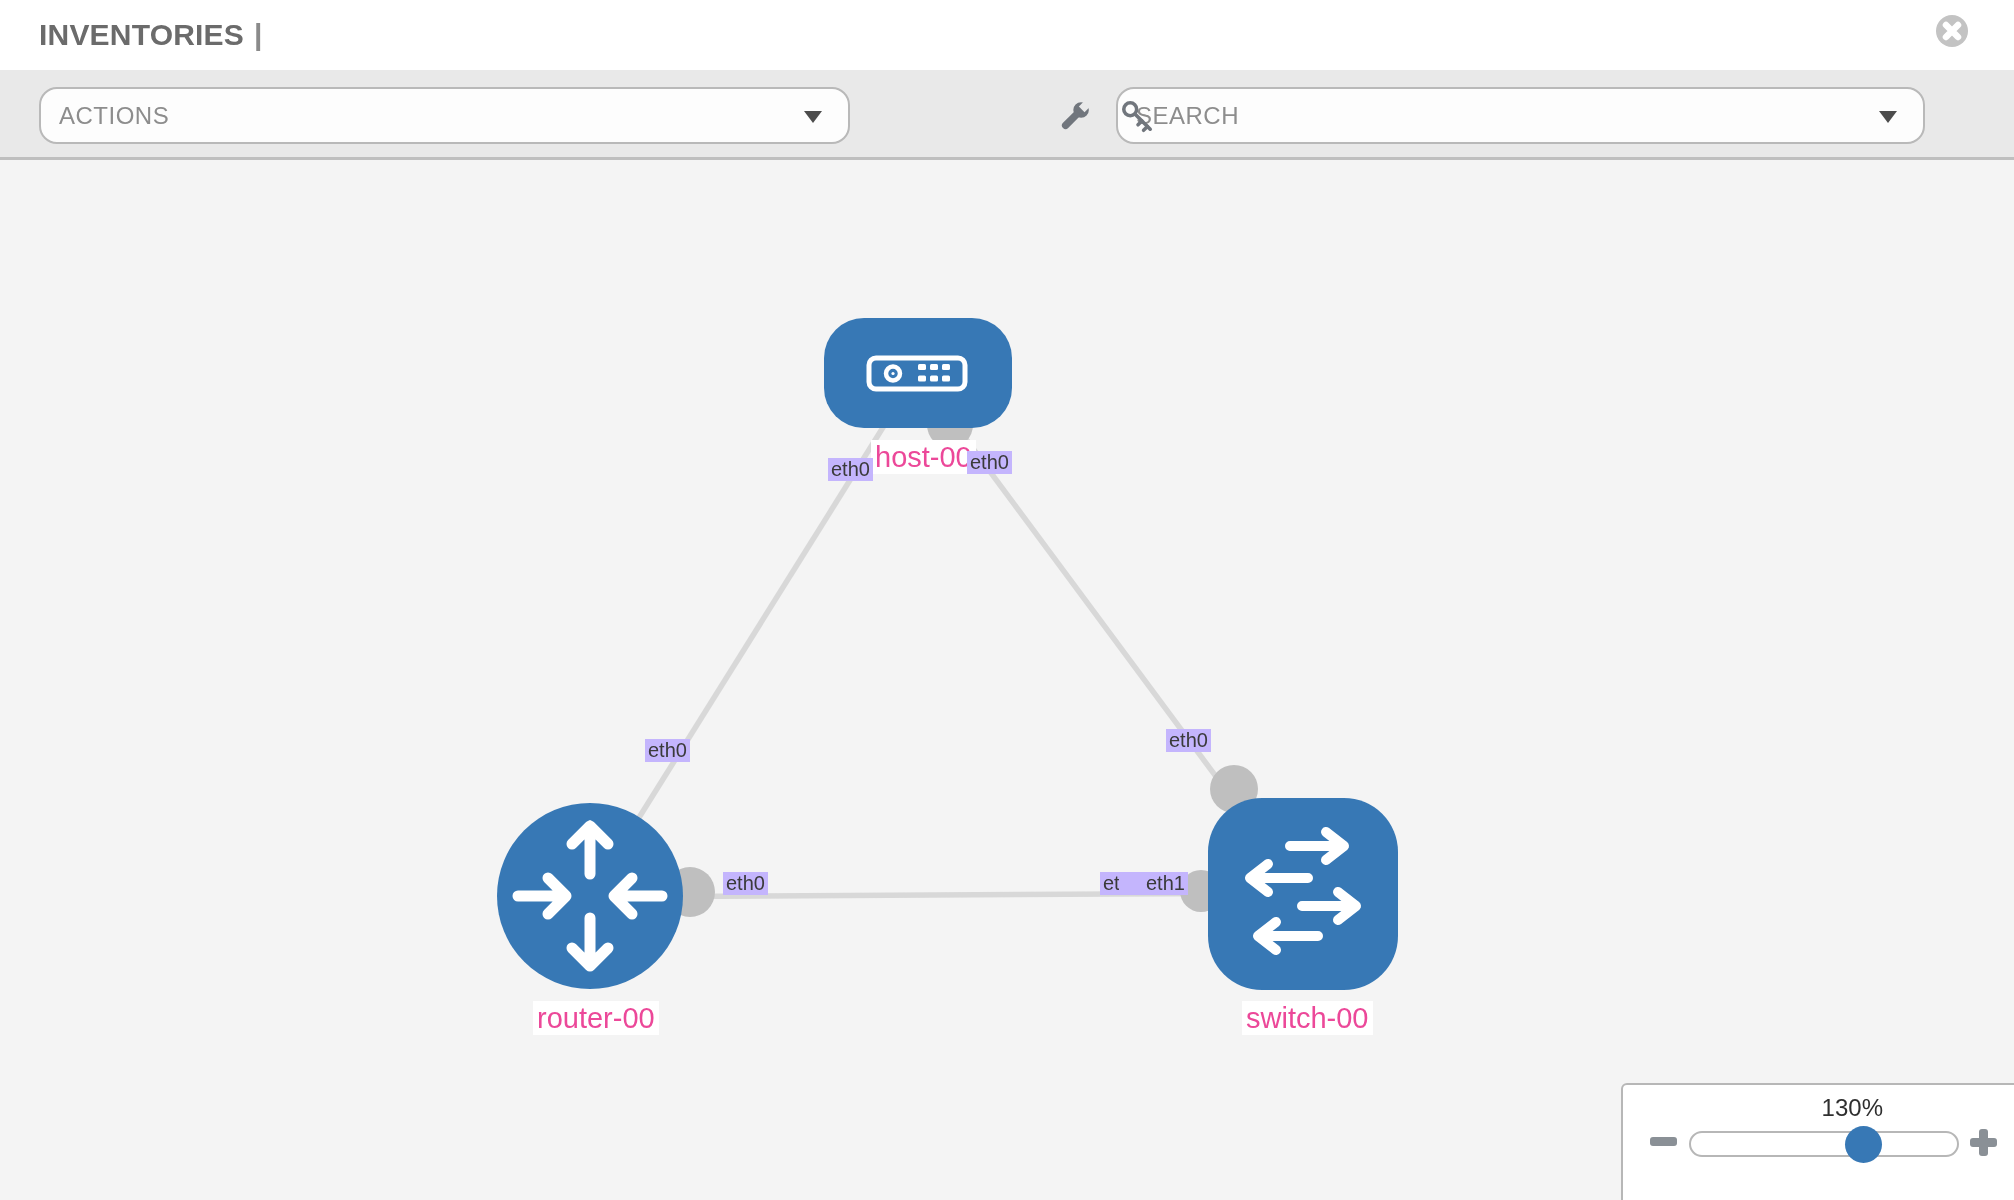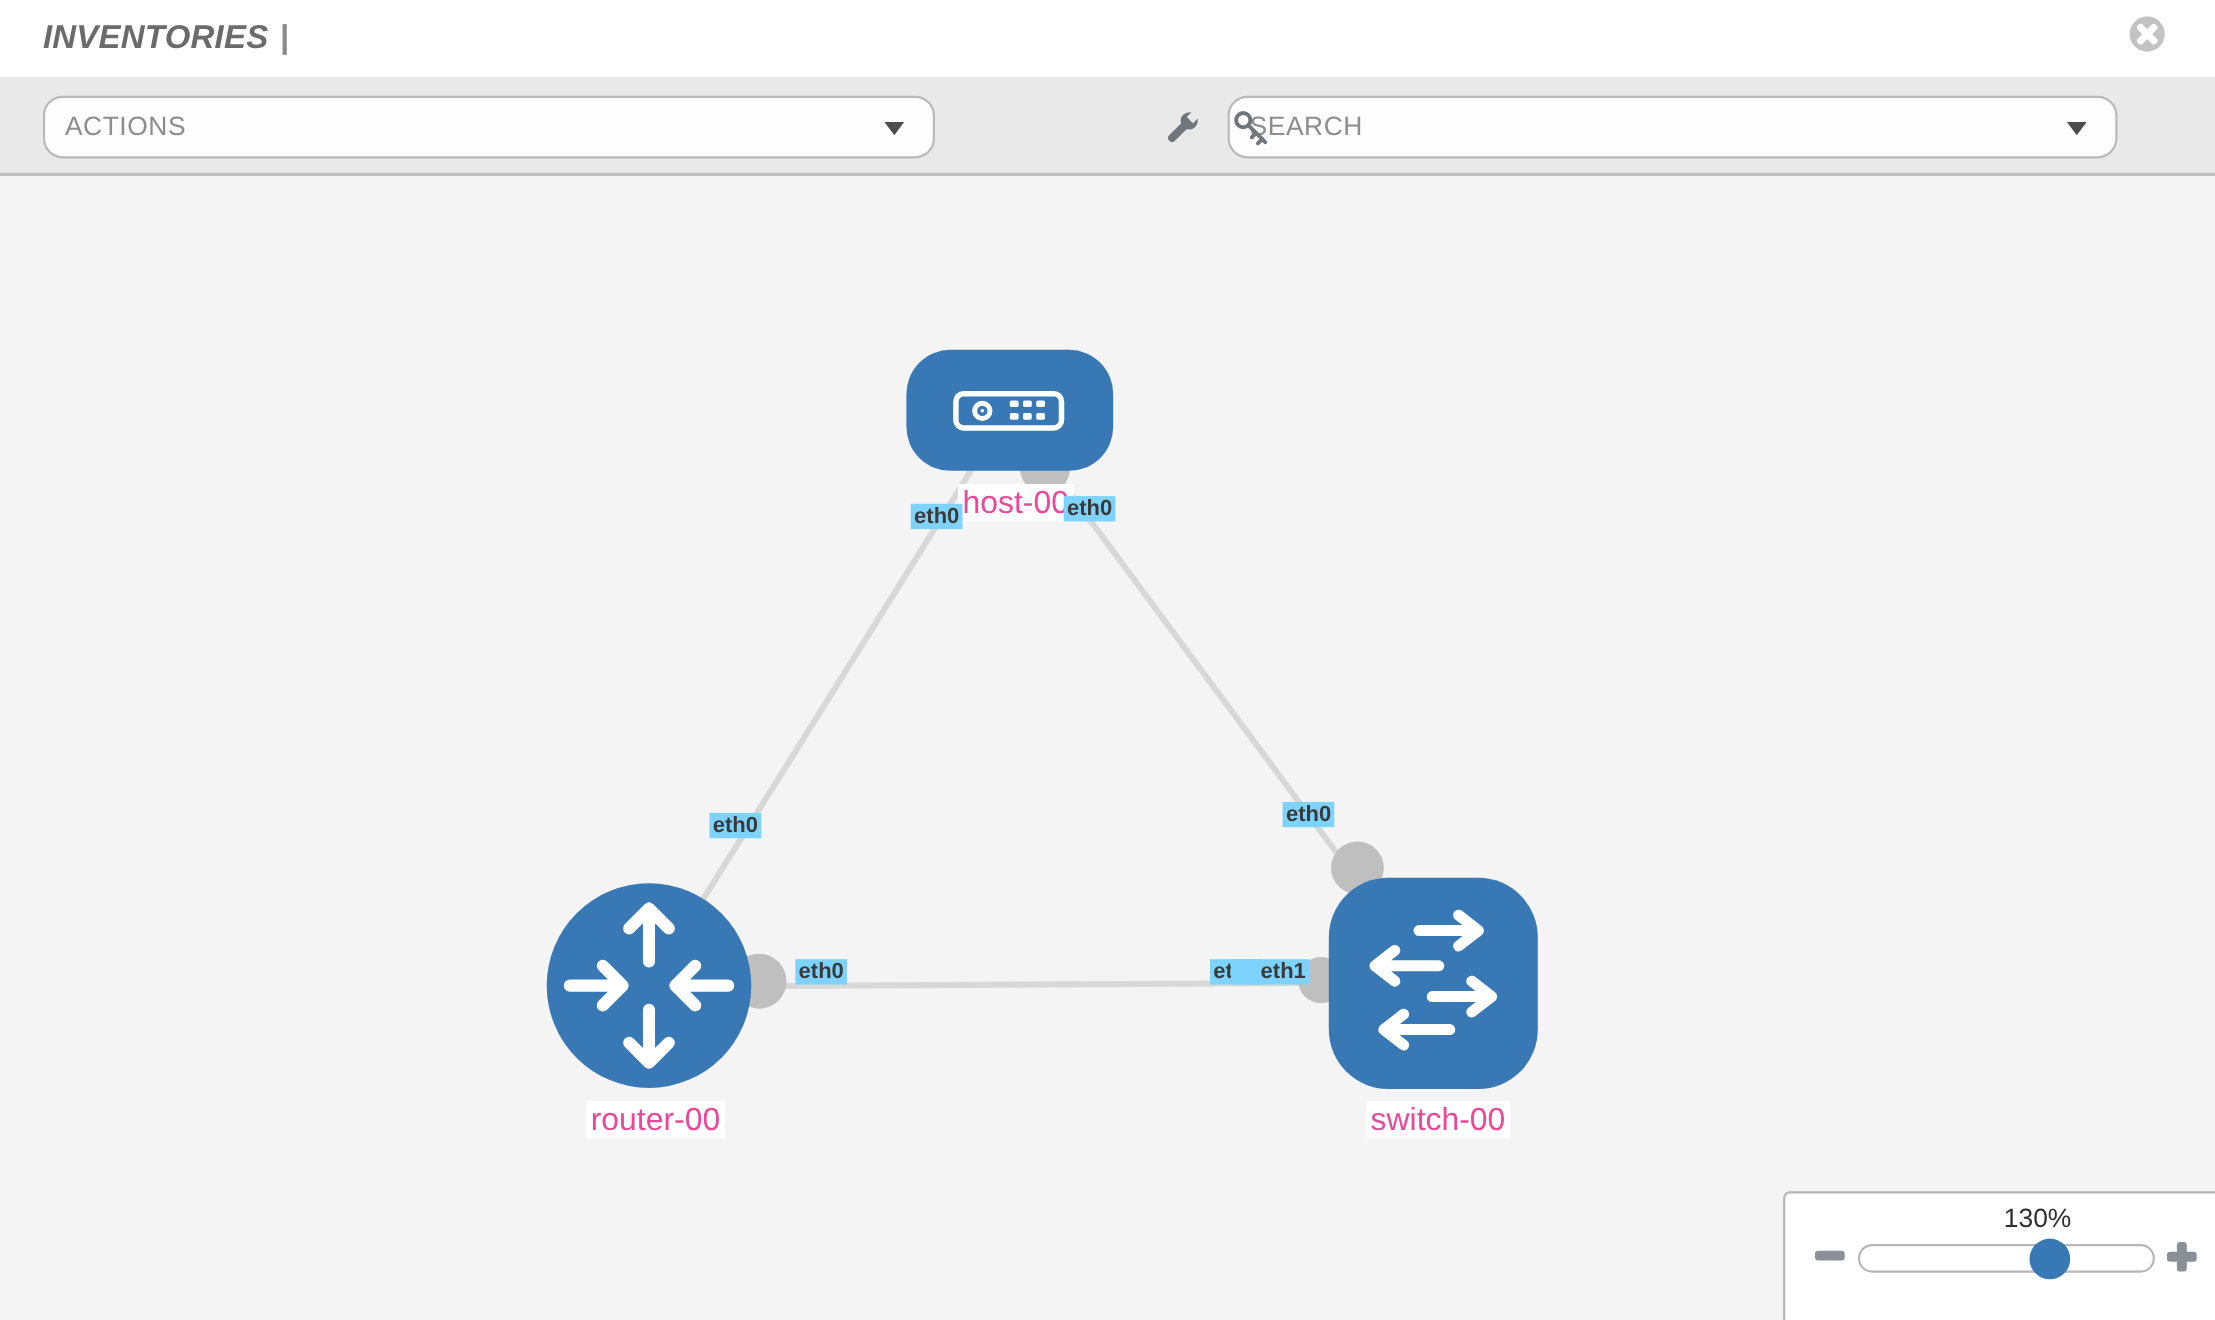--- a/index.html
+++ b/index.html
@@ -9,21 +9,20 @@
     overflow: hidden;
     background: #f4f4f4;
     font-family: "Liberation Sans", "DejaVu Sans", sans-serif;
   }
 
   
   .app-header {
     position: absolute; left: 0; top: 0; width: 2014px; height: 70px;
     background: #ffffff; border-bottom: 2px solid #d4d4d4;
     z-index: 4;
-    font-style: italic;
   }
   .app-title {
     position: absolute; left: 39px; top: 0; height: 70px;
     display: flex; align-items: center;
     font-size: 30px; font-weight: bold; color: #6b6b6b;
     letter-spacing: 0.2px; white-space: pre;
   }
   .app-title .sep { margin: 0 10px; color: #8a8a8a; font-weight: bold; }
   .close-btn {
     position: absolute; left: 1932px; top: 11px; width: 40px; height: 40px;
@@ -65,24 +64,23 @@
   svg.topo { position: absolute; left: 0; top: 0; }
 
   .node-label {
     position: absolute; z-index: 2;
     background: #ffffff; color: #ec4899;
     font-size: 29px; line-height: 32px; padding: 1px 4px;
     white-space: nowrap;
   }
   .if-label {
     position: absolute; z-index: 2;
-    background: #7dd3fc; color: #3a3a3a;
+    background: #c4b5fd; color: #3a3a3a;
     font-size: 20px; line-height: 23px; padding: 0 3px;
     white-space: nowrap;
-    font-weight: bold;
   }
   .if-under { z-index: 2; }
   .if-over  { z-index: 3; padding-left: 27px; }
 
   
   .zoom-panel {
     position: absolute; left: 1621px; top: 1083px; width: 420px; height: 140px;
     background: #ffffff; border: 2px solid #b7b7b7; border-radius: 6px;
     z-index: 5;
   }

